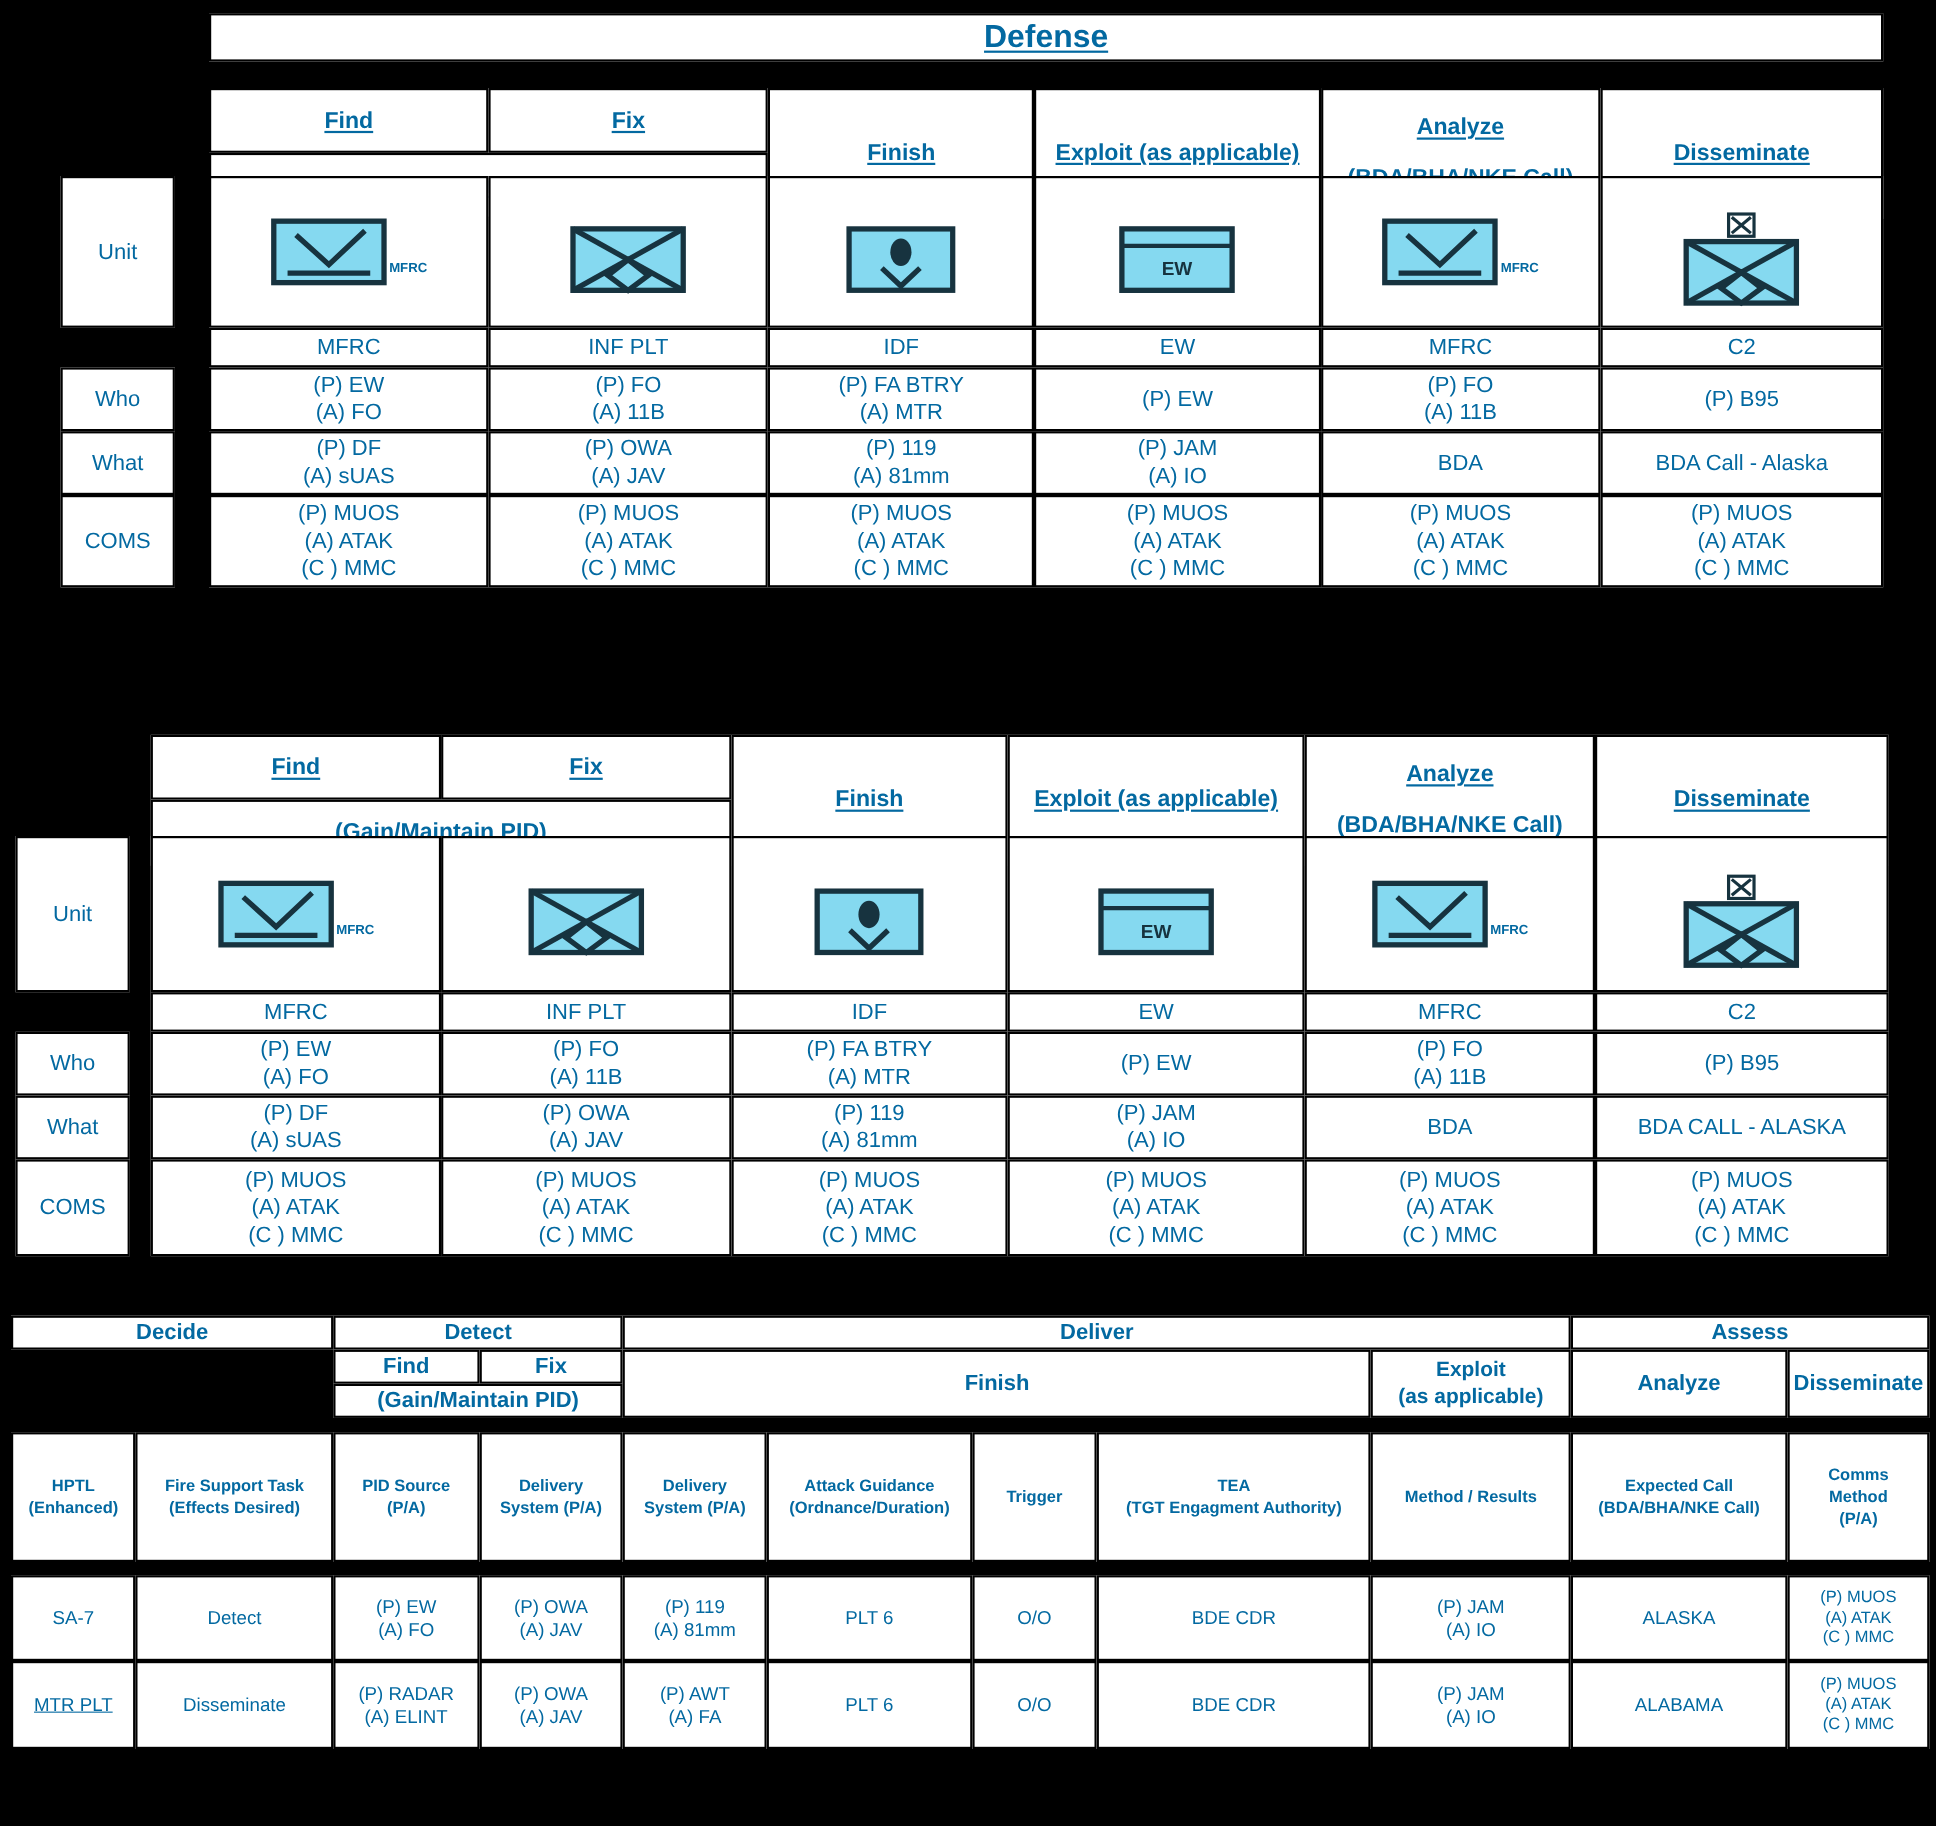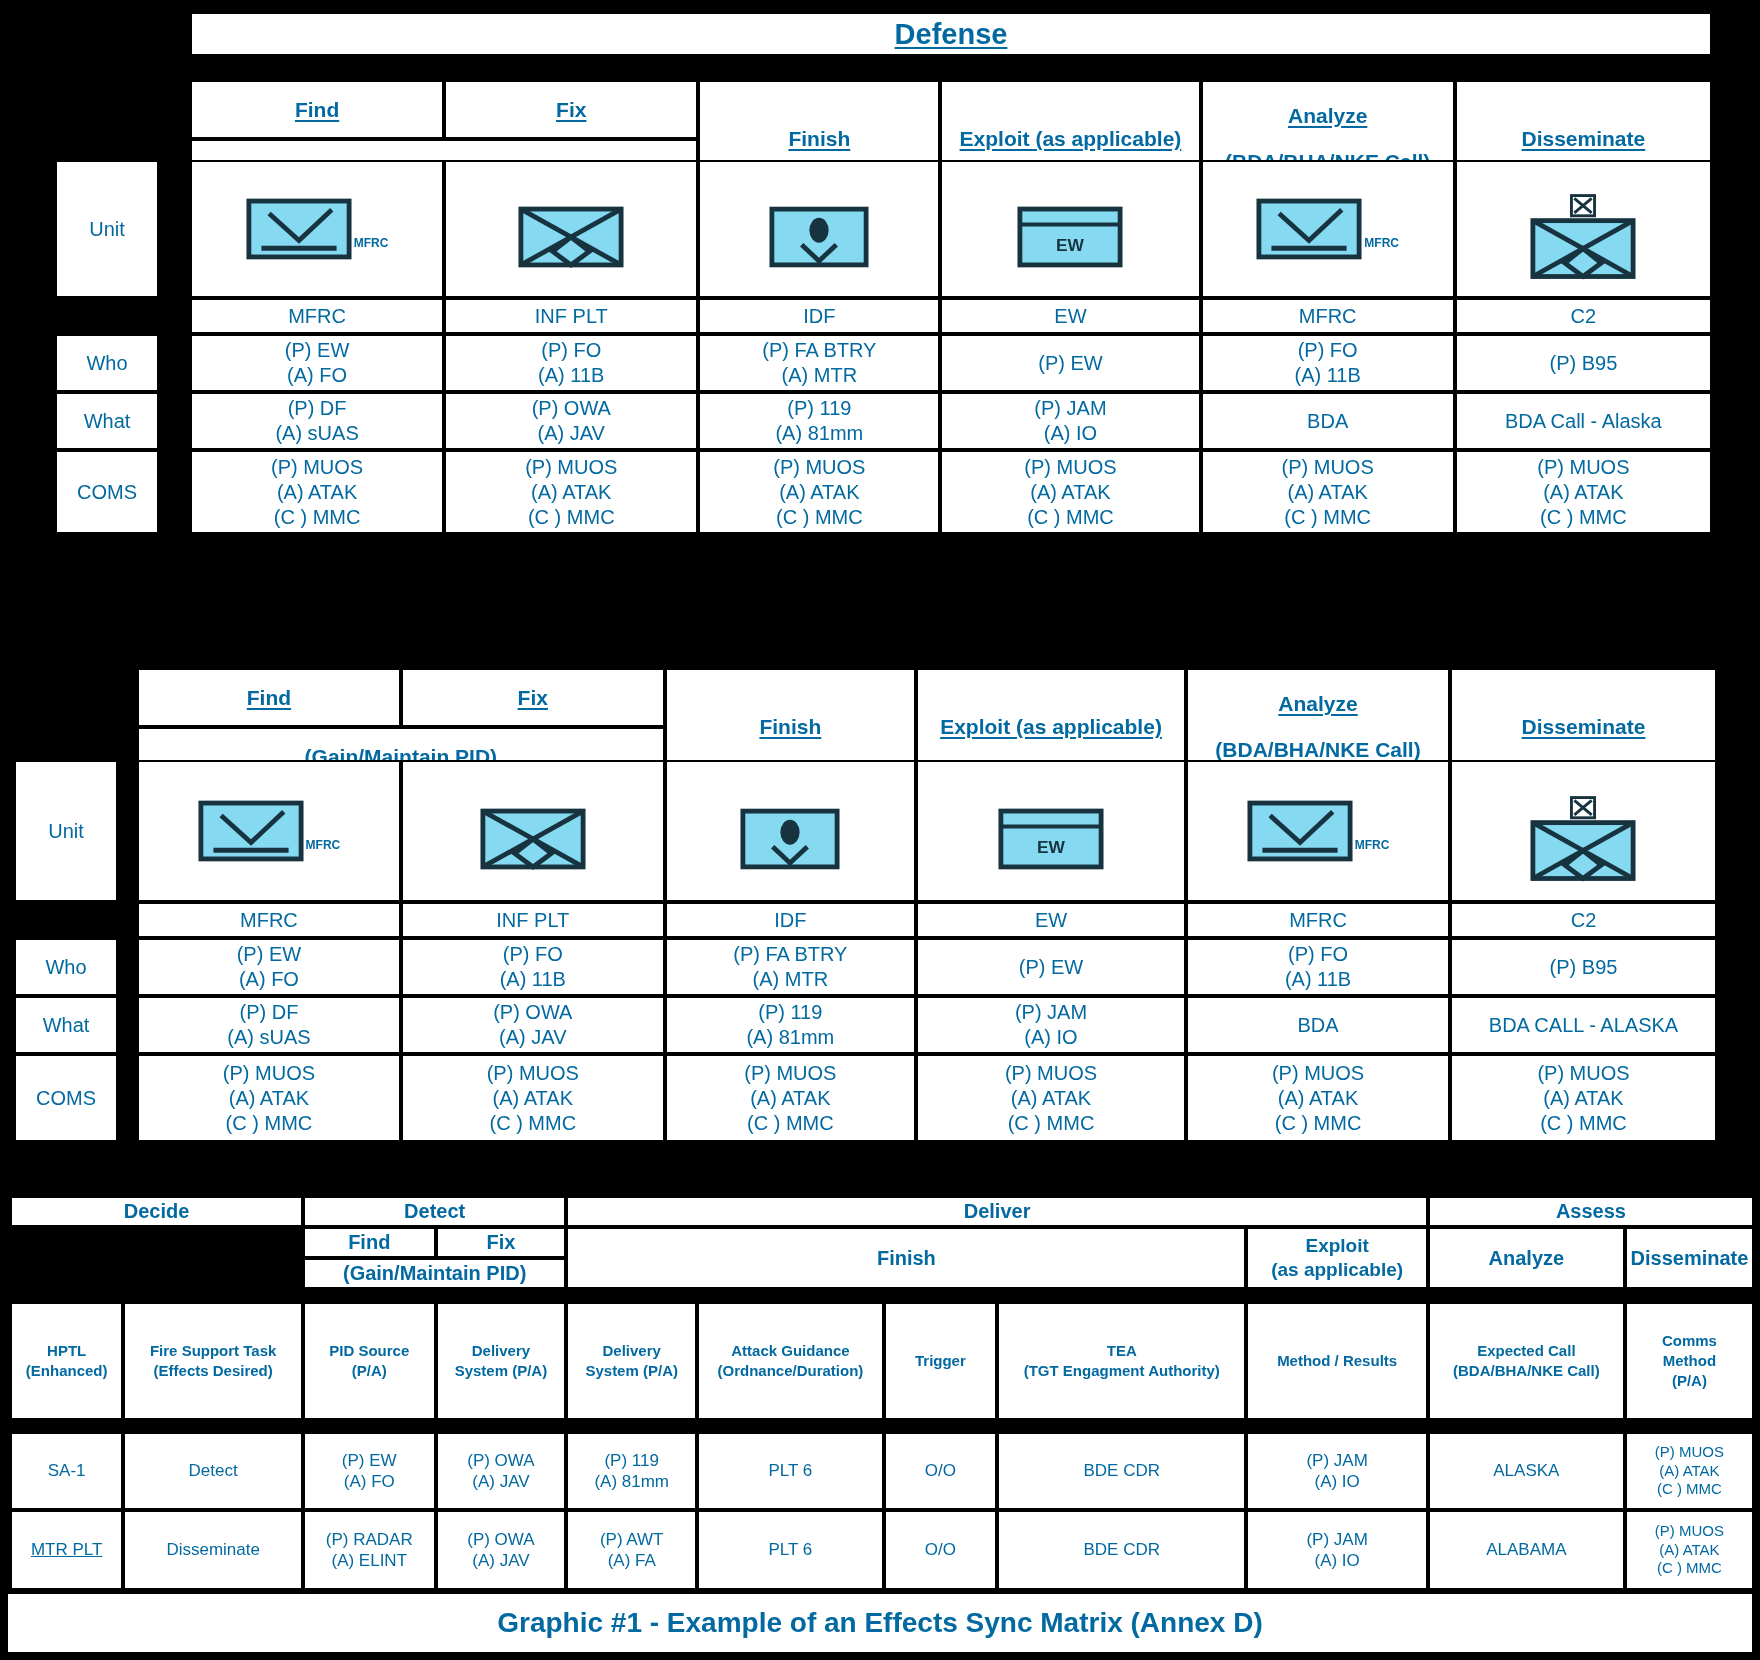--- a/index.html
+++ b/index.html
@@ -458,21 +458,21 @@
       <col style="width:7.5%">
         <col style="width:10.7%">
         <col style="width:6.5%">
         <col style="width:14.3%">
       <col style="width:10.4%">
         <col style="width:11.3%">
         <col style="width:7.4%">
     </colgroup>
     <tbody>
         <tr>
-      <td class="datacell" style="height:78px;">SA-1</td>
+      <td class="datacell" style="height:78px;">SA-7</td>
       <td class="datacell">Detect</td>
       <td class="datacell">(P) EW
 (A) FO</td>
       <td class="datacell">(P) OWA
 (A) JAV</td>
       <td class="datacell">(P) 119
 (A) 81mm</td>
       <td class="datacell">PLT 6</td>
       <td class="datacell">O/O</td>
       <td class="datacell">BDE CDR</td>
@@ -498,17 +498,14 @@
       <td class="datacell">(P) JAM
 (A) IO</td>
       <td class="datacell">ALABAMA</td>
       <td class="comscell">(P) MUOS
 (A) ATAK
 (C ) MMC</td>
     </tr>
   </tbody>
     </table>
 
-  <div class="caption-bar" style="left:8px;top:1594px;width:1744px;height:58px;">
-    <span class="caption-text">Graphic #1 - Example of an Effects Sync Matrix (Annex D)</span>
-  </div>
 
 </div>
 
 </body></html>

